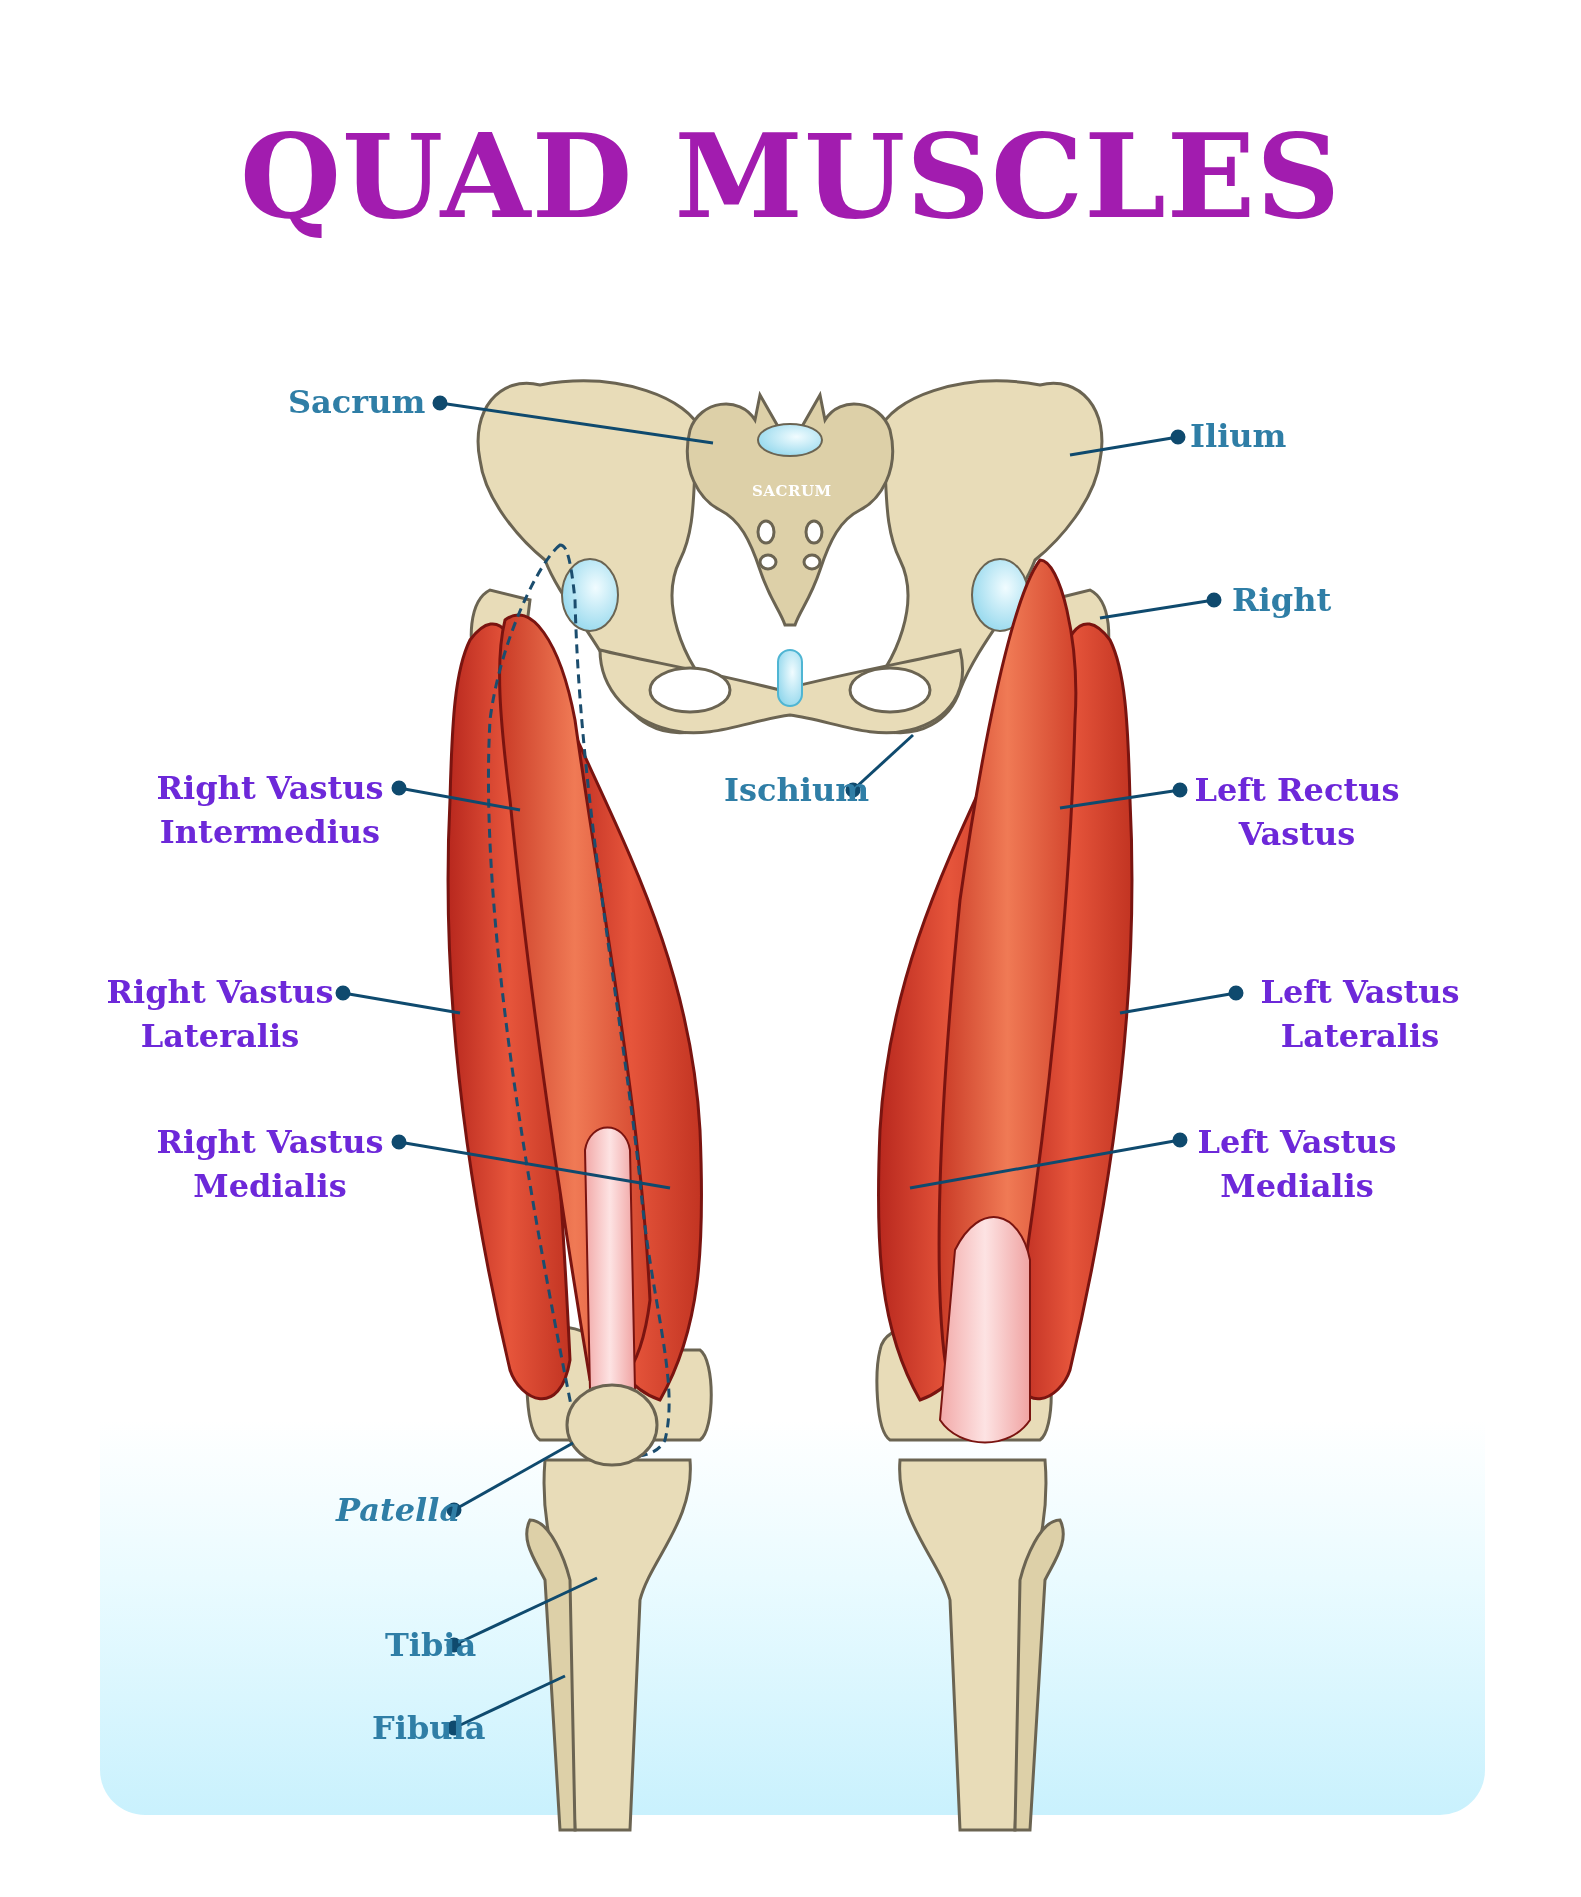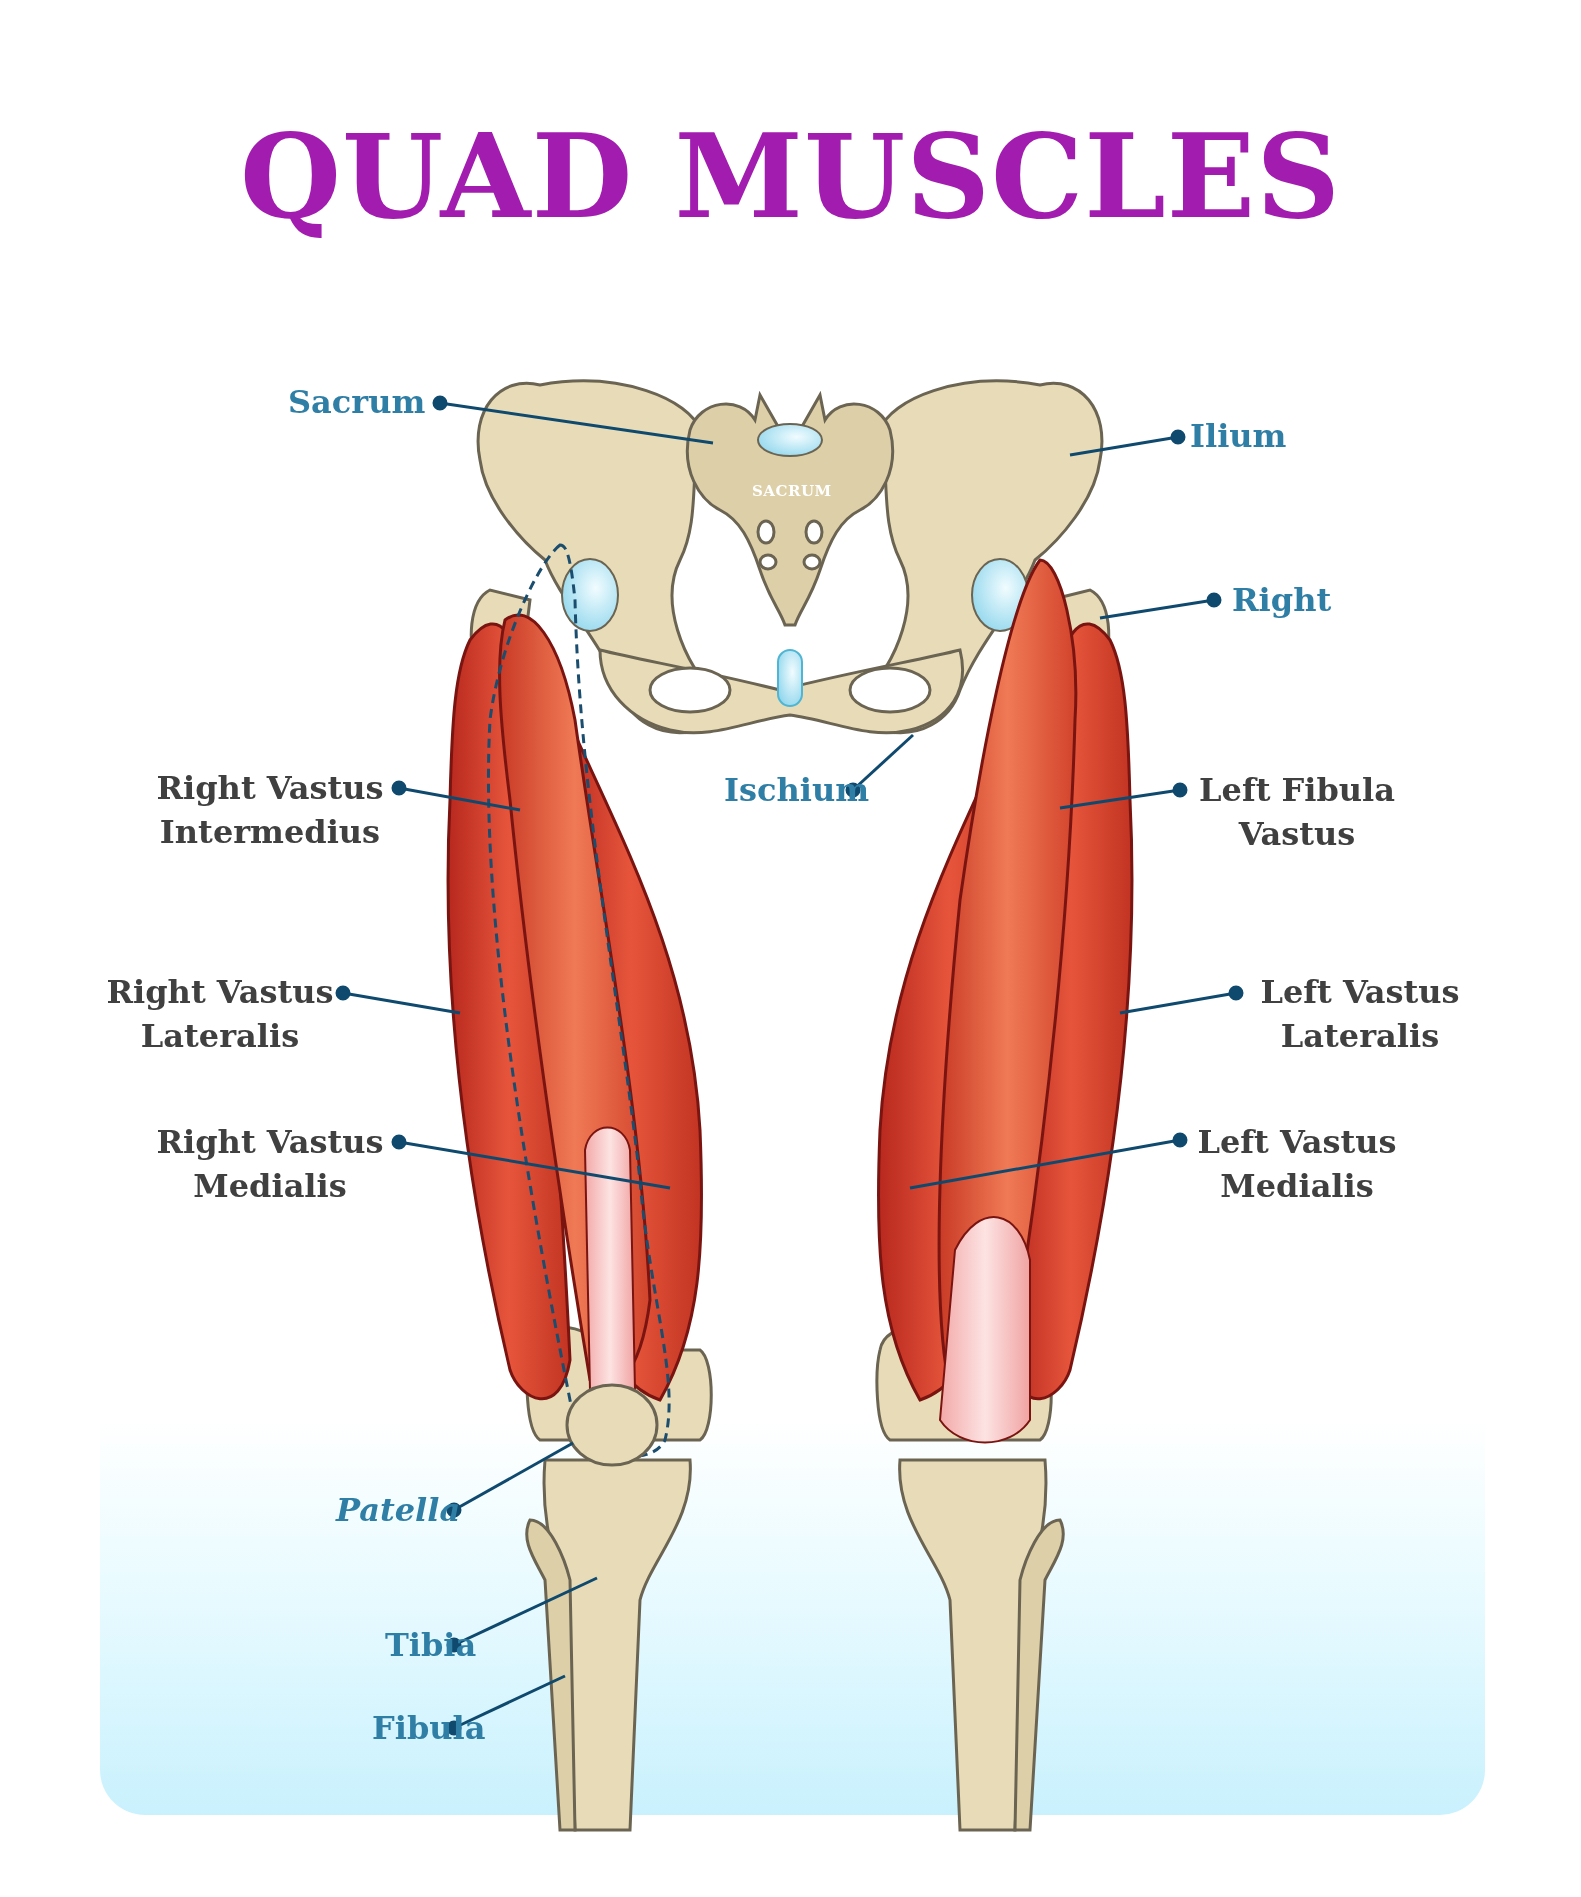--- a/index.html
+++ b/index.html
@@ -13,21 +13,21 @@
     position: absolute; left: 0; top: 118px; width: 1581px; text-align: center;
     font-family: "DejaVu Serif", serif; font-weight: bold; font-size: 116px;
     color: #a21caf; letter-spacing: 1px; line-height: 1;
   }
   svg.art { position: absolute; left: 0; top: 0; }
   .label {
     position: absolute; font-family: "DejaVu Serif", serif; font-weight: bold;
     font-size: 32px; line-height: 44px; white-space: nowrap;
   }
   .bone-label { color: #2f7ea6; }
-  .muscle-label { color: #404040; text-align: center; }
+  .muscle-label { color: #6d28d9; text-align: center; }
   .inner-label {
     position: absolute; font-family: "DejaVu Serif", serif; font-weight: bold;
     font-size: 15px; color: #ffffff; letter-spacing: 0.5px;
   }
 </style>
 </head>
 <body>
 
 <div class="panel"></div>
 
@@ -151,21 +151,21 @@
 </div>
 <div class="label muscle-label" style="left:100px; top:970px; width:240px;">
   <div>Right Vastus</div>
   <div>Lateralis</div>
 </div>
 <div class="label muscle-label" style="left:150px; top:1120px; width:240px;">
   <div>Right Vastus</div>
   <div>Medialis</div>
 </div>
 <div class="label muscle-label" style="left:1192px; top:768px; width:210px;">
-  <div>Left Fibula</div>
+  <div>Left Rectus</div>
   <div>Vastus</div>
 </div>
 <div class="label muscle-label" style="left:1250px; top:970px; width:220px;">
   <div>Left Vastus</div>
   <div>Lateralis</div>
 </div>
 <div class="label muscle-label" style="left:1192px; top:1120px; width:210px;">
   <div>Left Vastus</div>
   <div>Medialis</div>
 </div>

